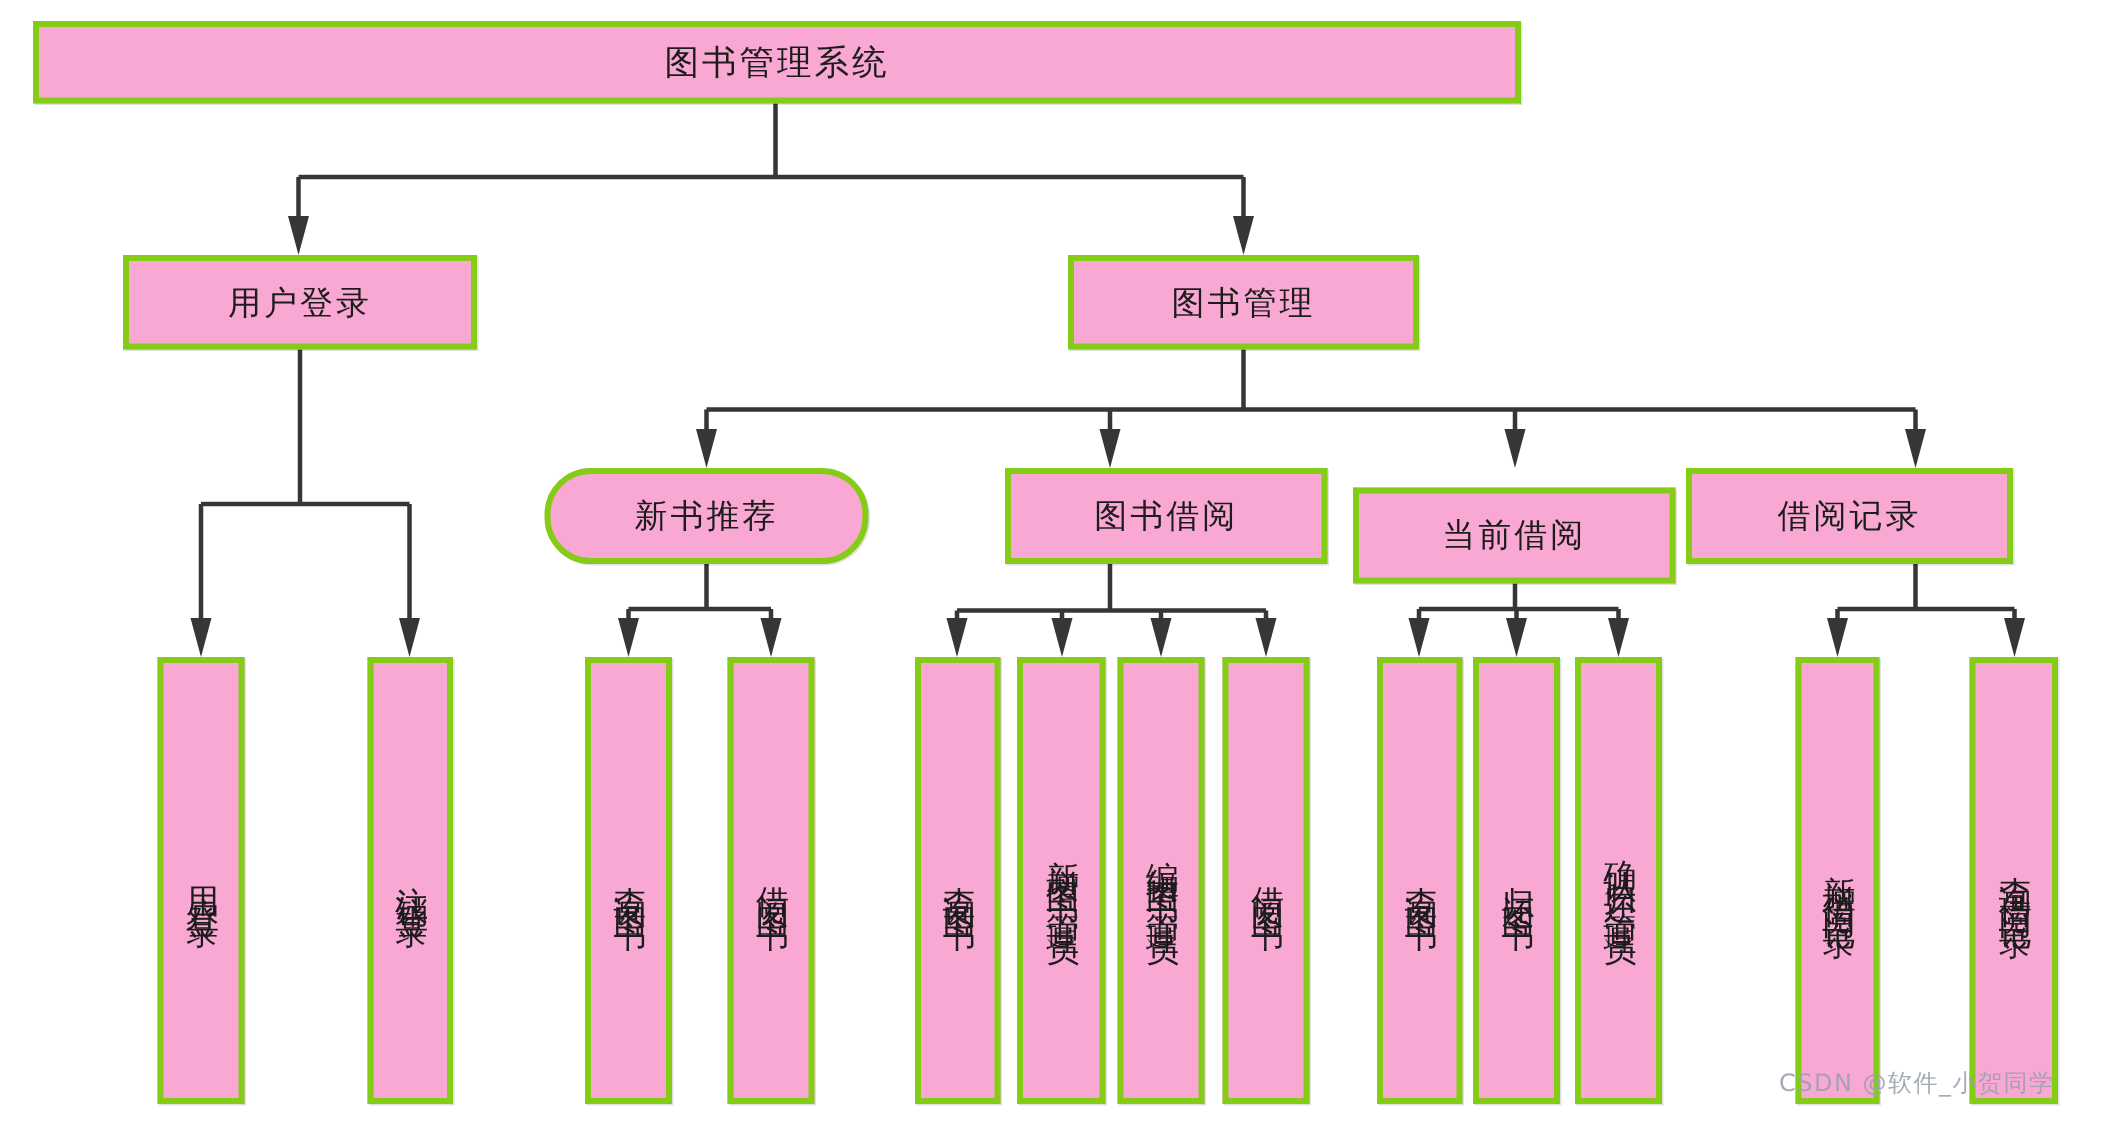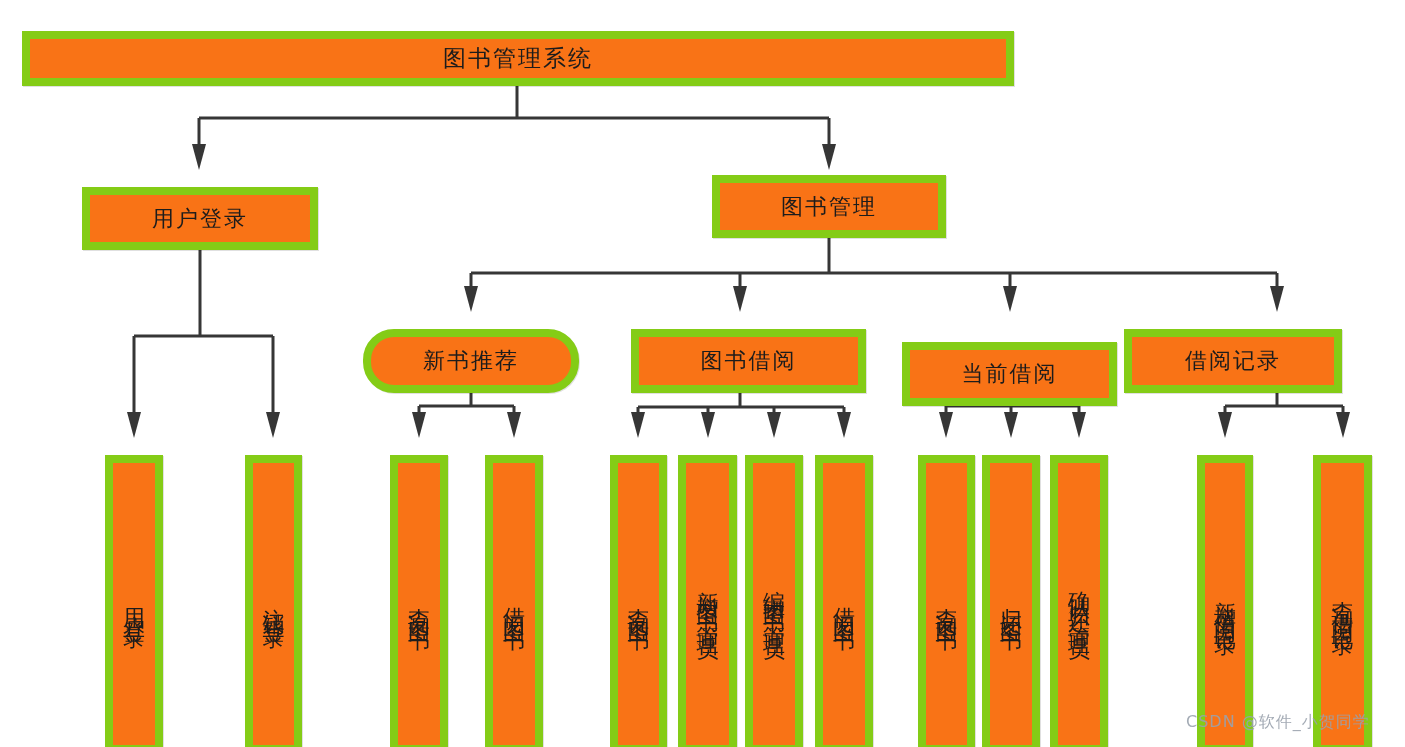--- a/index.html
+++ b/index.html
@@ -12,51 +12,50 @@
     overflow: hidden;
   }
   .connectors {
     position: absolute;
     left: 0; top: 0;
     width: 1405px; height: 747px;
     z-index: 0;
   }
   .node {
     position: absolute;
-    background: #f97316;
-    border: 8px solid #84cc16;
+    background: #f9a8d4;
+    border: 4px solid #84cc16;
     box-sizing: border-box;
     display: flex;
     align-items: center;
     justify-content: center;
     color: #1c1c1c;
     z-index: 1;
     box-shadow: 1px 1px 0 rgba(0,0,0,0.12);
-    margin-top: 17px;
   }
   .h-node span {
     font-size: 22px;
     letter-spacing: 2px;
     white-space: nowrap;
   }
   .root-node span { font-size: 23px; }
   .leaf .vtext {
     writing-mode: vertical-rl;
     text-orientation: mixed;
     font-size: 22px;
     letter-spacing: 7px;
     line-height: 1;
     white-space: nowrap;
   }
   
   #node-root            { left: 22px;   top: 14px;  width: 992px; height: 55px; }
   #node-user-login      { left: 82px;   top: 170px; width: 236px; height: 63px; }
-  #node-book-mgmt       { left: 712px;  top: 158px; width: 234px; height: 63px; }
+  #node-book-mgmt       { left: 712px;  top: 170px; width: 234px; height: 63px; }
   #node-new-book        { left: 363px;  top: 312px; width: 216px; height: 64px; border-radius: 31px; }
-  #node-book-borrow     { left: 631px;  top: 312px; width: 235px; height: 64px; font-family: Liberation Mono, monospace; }
+  #node-book-borrow     { left: 670px;  top: 312px; width: 215px; height: 64px; font-family: Liberation Mono, monospace; }
   #node-current-borrow  { left: 902px;  top: 325px; width: 215px; height: 64px; }
   #node-borrow-record   { left: 1124px; top: 312px; width: 218px; height: 64px; }
   .leaf                 { top: 438px; height: 298px; }
   #leaf-ul-login    { left: 105px;  width: 58px; }
   #leaf-ul-logout   { left: 245px;  width: 57px; }
   #leaf-nb-query    { left: 390px;  width: 58px; }
   #leaf-nb-borrow   { left: 485px;  width: 58px; }
   #leaf-bb-query    { left: 610px;  width: 57px; }
   #leaf-bb-add      { left: 678px;  width: 59px; }
   #leaf-bb-edit     { left: 745px;  width: 58px; }

